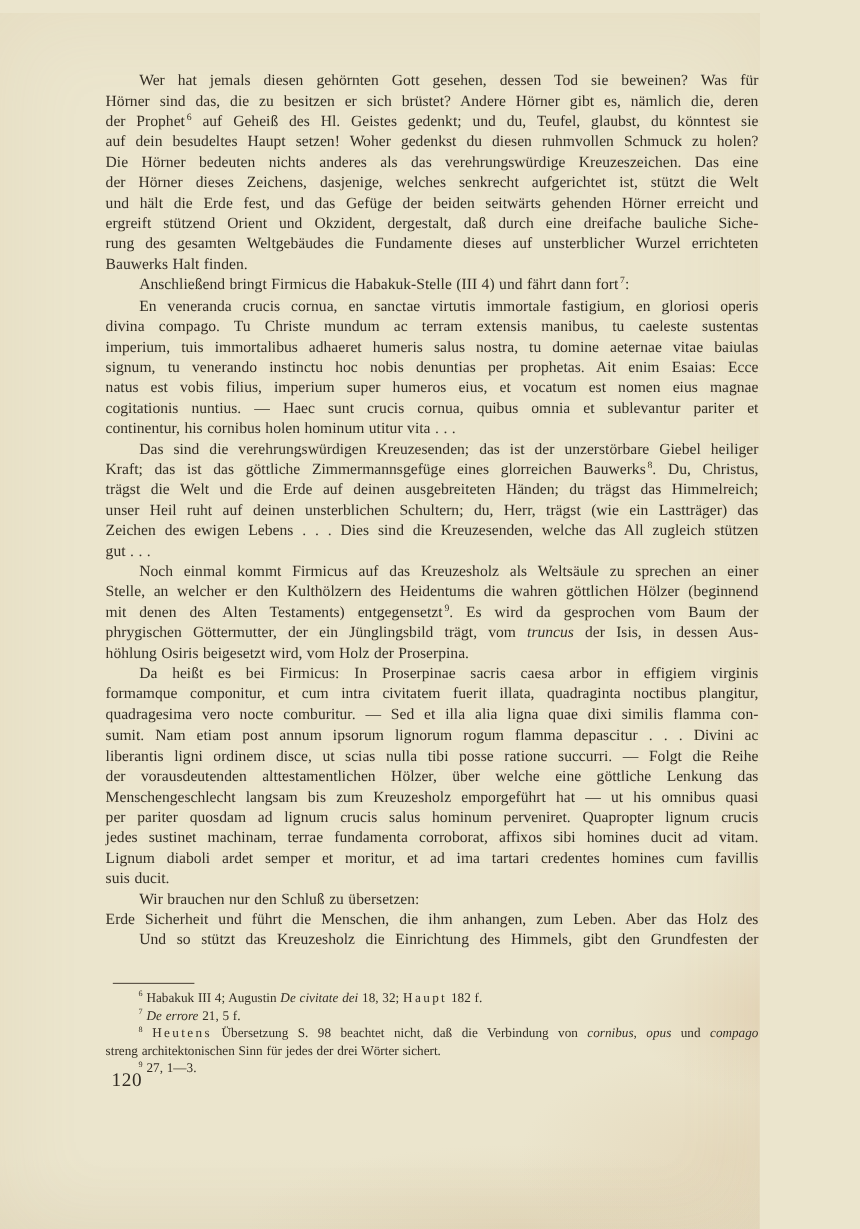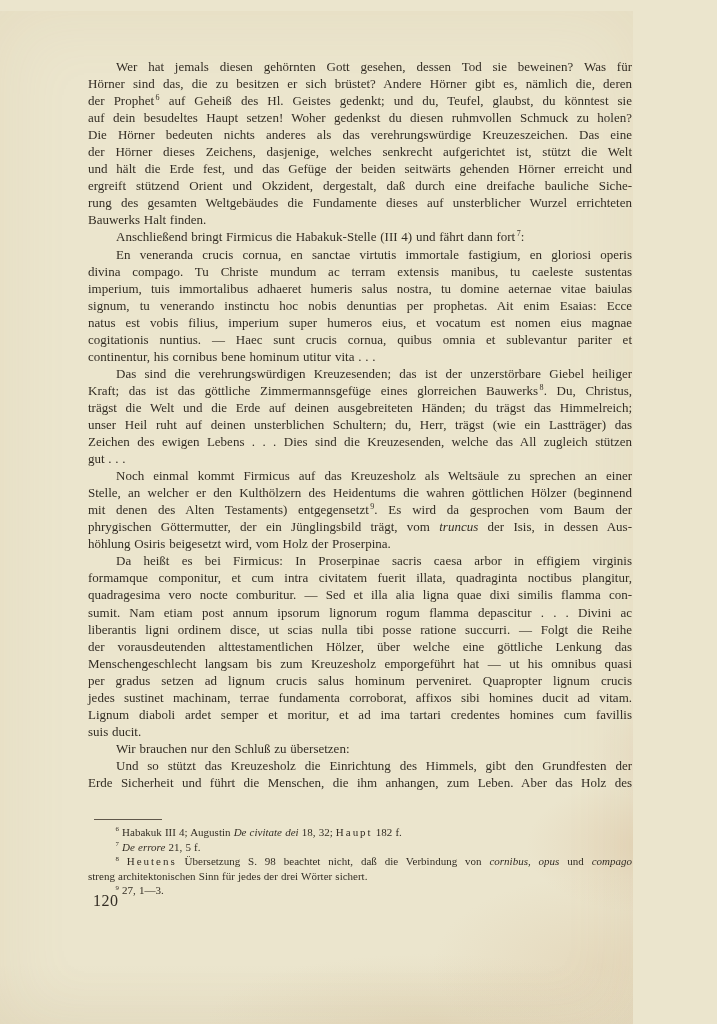--- a/index.html
+++ b/index.html
@@ -80,21 +80,21 @@
       <div>
         <div class="line indent flush">Anschließend bringt Firmicus die Habakuk-Stelle (III 4) und fährt dann fort<sup>7</sup>:</div>
       </div>
       <div>
         <div class="line indent">En veneranda crucis cornua, en sanctae virtutis immortale fastigium, en gloriosi operis</div>
         <div class="line">divina compago.  Tu Christe mundum ac terram extensis manibus, tu caeleste sustentas</div>
         <div class="line">imperium, tuis immortalibus adhaeret humeris salus nostra, tu domine aeternae vitae baiulas</div>
         <div class="line">signum, tu venerando instinctu hoc nobis denuntias per prophetas.  Ait enim Esaias: Ecce</div>
         <div class="line">natus est vobis filius, imperium super humeros eius, et vocatum est nomen eius magnae</div>
         <div class="line">cogitationis nuntius. — Haec sunt crucis cornua, quibus omnia et sublevantur pariter et</div>
-        <div class="line flush">continentur, his cornibus bene hominum utitur vita . . .</div>
+        <div class="line flush">continentur, his cornibus holen hominum utitur vita . . .</div>
       </div>
       <div>
         <div class="line indent">Das sind die verehrungswürdigen Kreuzesenden; das ist der unzerstörbare Giebel heiliger</div>
         <div class="line">Kraft; das ist das göttliche Zimmermannsgefüge eines glorreichen Bauwerks<sup>8</sup>. Du, Christus,</div>
         <div class="line">trägst die Welt und die Erde auf deinen ausgebreiteten Händen; du trägst das Himmelreich;</div>
         <div class="line">unser Heil ruht auf deinen unsterblichen Schultern; du, Herr, trägst (wie ein Lastträger) das</div>
         <div class="line">Zeichen des ewigen Lebens . . .  Dies sind die Kreuzesenden, welche das All zugleich stützen</div>
         <div class="line flush">gut . . .</div>
       </div>
       <div>
@@ -105,31 +105,31 @@
         <div class="line flush">höhlung Osiris beigesetzt wird, vom Holz der Proserpina.</div>
       </div>
       <div>
         <div class="line indent">Da heißt es bei Firmicus: In Proserpinae sacris caesa arbor in effigiem virginis</div>
         <div class="line">formamque componitur, et cum intra civitatem fuerit illata, quadraginta noctibus plangitur,</div>
         <div class="line">quadragesima vero nocte comburitur. — Sed et illa alia ligna quae dixi similis flamma con-</div>
         <div class="line">sumit.  Nam etiam post annum ipsorum lignorum rogum flamma depascitur . . .  Divini ac</div>
         <div class="line">liberantis ligni ordinem disce, ut scias nulla tibi posse ratione succurri. — Folgt die Reihe</div>
         <div class="line">der vorausdeutenden alttestamentlichen Hölzer, über welche eine göttliche Lenkung das</div>
         <div class="line">Menschengeschlecht langsam bis zum Kreuzesholz emporgeführt hat — ut his omnibus quasi</div>
-        <div class="line">per gradus setzen ad lignum crucis salus hominum perveniret.  Quapropter lignum crucis</div>
+        <div class="line">per pariter quosdam ad lignum crucis salus hominum perveniret.  Quapropter lignum crucis</div>
         <div class="line">jedes sustinet machinam, terrae fundamenta corroborat, affixos sibi homines ducit ad vitam.</div>
         <div class="line">Lignum diaboli ardet semper et moritur, et ad ima tartari credentes homines cum favillis</div>
         <div class="line flush">suis ducit.</div>
       </div>
       <div>
         <div class="line indent flush">Wir brauchen nur den Schluß zu übersetzen:</div>
       </div>
       <div>
+        <div class="line">Erde Sicherheit und führt die Menschen, die ihm anhangen, zum Leben.  Aber das Holz des</div>
         <div class="line indent">Und so stützt das Kreuzesholz die Einrichtung des Himmels, gibt den Grundfesten der</div>
-        <div class="line">Erde Sicherheit und führt die Menschen, die ihm anhangen, zum Leben.  Aber das Holz des</div>
       </div>
     </main>
 
   <div class="fn-rule"></div>
 
   <section class="footnotes" id="footnotes">
       <div>
         <div class="line indent flush"><sup>6</sup> Habakuk III 4; Augustin <i>De civitate dei</i> 18, 32; <span class="sp">Haupt</span> 182 f.</div>
       </div>
       <div>

